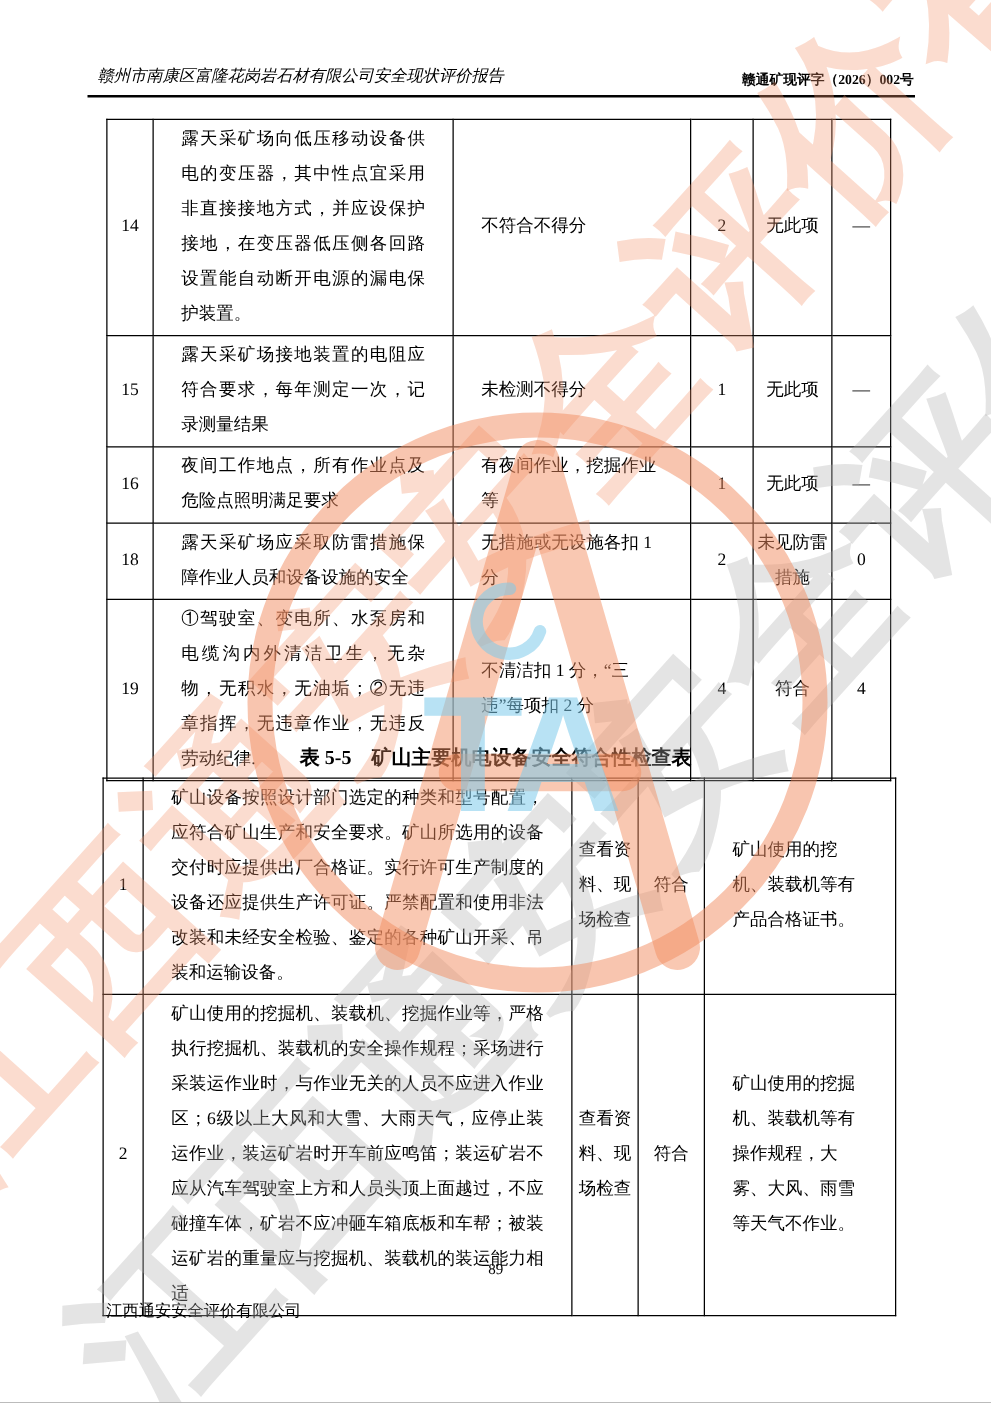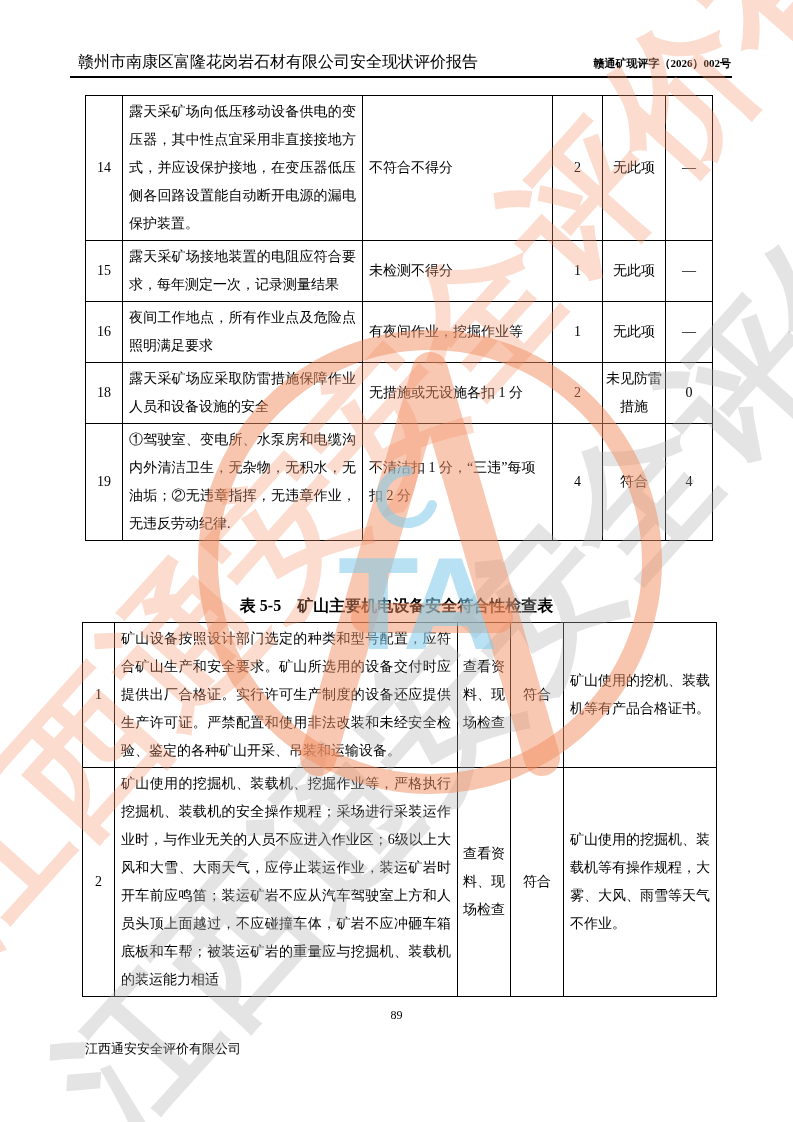--- a/index.html
+++ b/index.html
@@ -2,28 +2,28 @@
 <html><head>
 <meta charset="utf-8">
 <style>
   html,body { margin:0; padding:0; background:#888; }
   .page {
     position:relative; width:793px; height:1122px; margin:0 auto;
     background:#ffffff; overflow:hidden;
     font-family:"Liberation Serif", serif; color:#000;
   }
   
-  .hdr-left  { position:absolute; left:78px;  top:52px; font-size:16px; }
+  .hdr-left  { position:absolute; left:78px;  top:52px; font-size:13px;font-style:italic; }
   .hdr-right { position:absolute; right:62px; top:56px; font-size:11px; font-weight:bold; }
   .hdr-rule  { position:absolute; left:70px; top:76px; width:662px; height:2px; background:#000; }
   
   table { border-collapse:collapse; table-layout:fixed; position:absolute; }
   td {
     border:1px solid #000; font-size:14px; line-height:28px;
-    padding:2px 6px; vertical-align:middle; overflow:hidden;
+    padding:2px 22px; vertical-align:middle; overflow:hidden;
   }
   .c-center { text-align:center; padding:2px 2px; }
   .c-just   { text-align:justify; }
   
   .t1 { left:85px; top:95px; width:627px; }
   
   .t2-title {
     position:absolute; left:0; top:596px; width:793px; text-align:center;
     font-size:16px; font-weight:bold; white-space:pre;
   }

